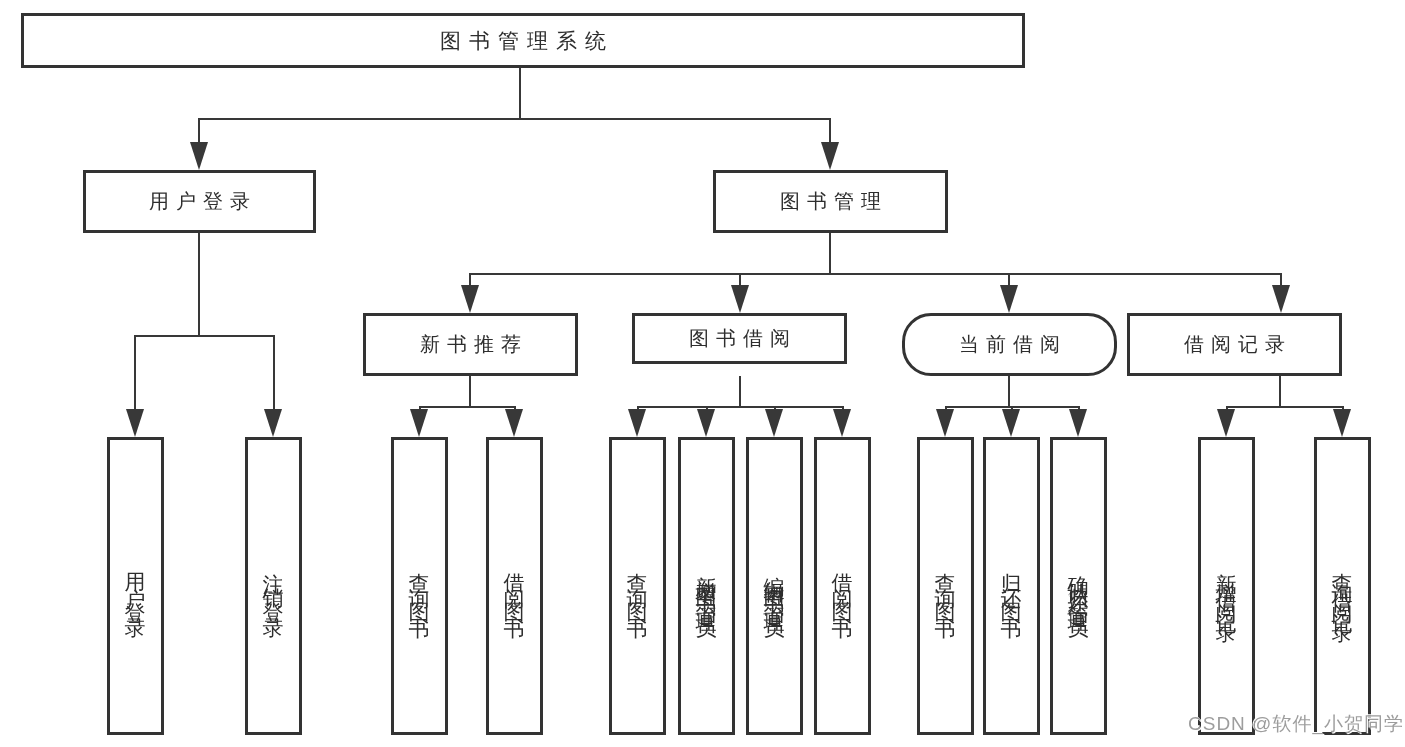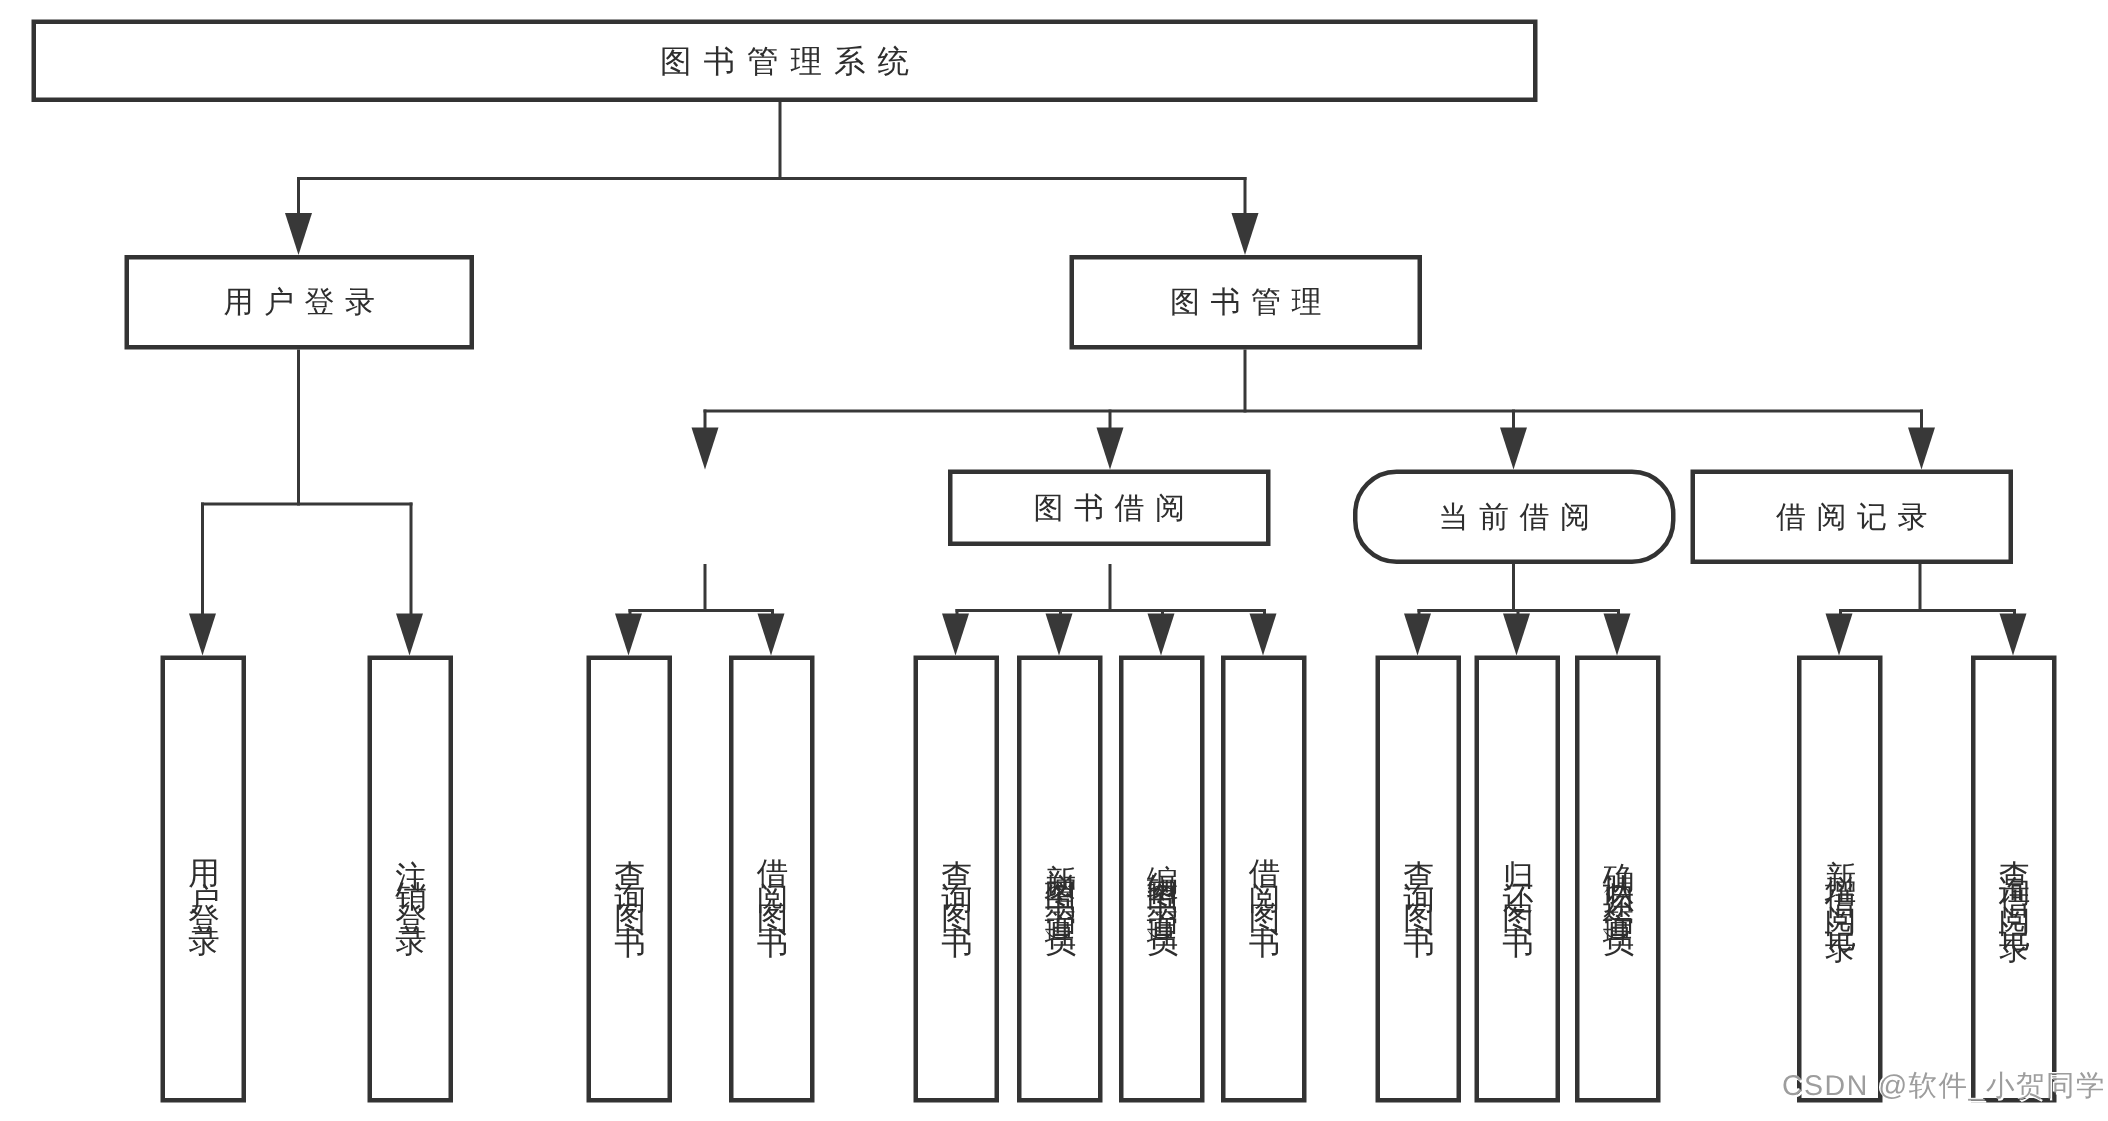--- a/index.html
+++ b/index.html
@@ -84,20 +84,21 @@
 </head>
 <body>
 
 <div class="canvas">
 
   <div class="box root" style="left:21px; top:13px; width:1004px; height:55px;">图书管理系统</div>
 
   <div class="box" style="left:83px; top:170px; width:233px; height:63px;">用户登录</div>
   <div class="box" style="left:713px; top:170px; width:235px; height:63px;">图书管理</div>
 
+  <div class="box" style="left:363px; top:313px; width:215px; height:63px;">新书推荐</div>
   <div class="box" style="left:632px; top:313px; width:215px; height:51px;">图书借阅</div>
   <div class="box" style="left:902px; top:313px; width:215px; height:63px;border-radius:29px;">当前借阅</div>
   <div class="box" style="left:1127px; top:313px; width:215px; height:63px;">借阅记录</div>
 
   <div class="leaf" style="left:107px;">
     <span class="vt spread">用户登录</span>
   </div>
   <div class="leaf" style="left:245px;">
     <span class="vt spread">注销登录</span>
   </div>

